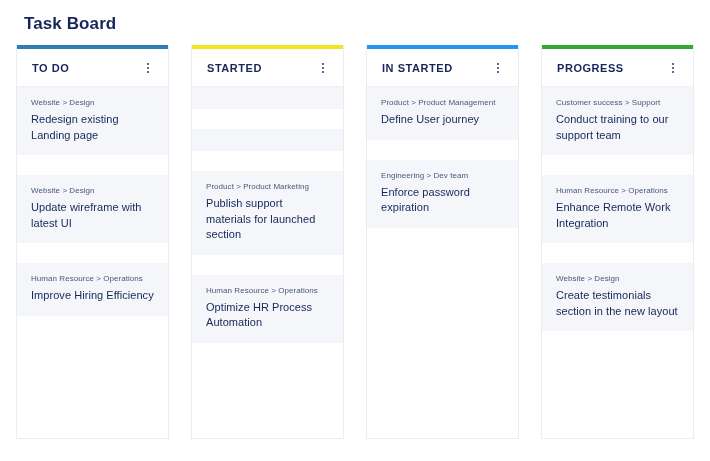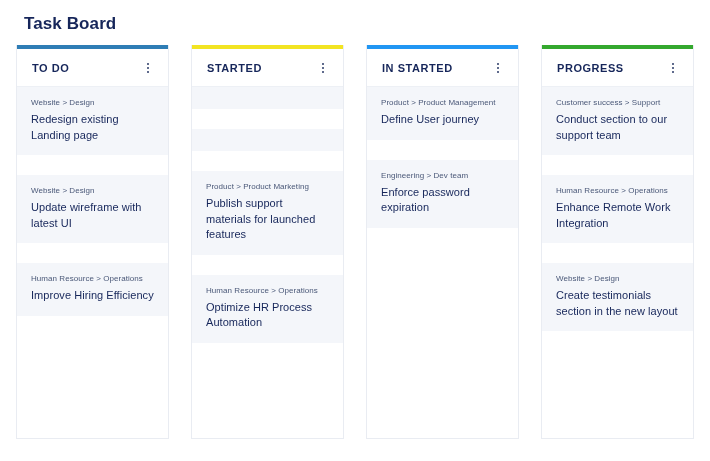--- a/index.html
+++ b/index.html
@@ -172,21 +172,21 @@
             <span></span>
           </div>
         </div>
         <div class="cards">
           <div class="card">
           </div>
           <div class="card">
           </div>
           <div class="card">
             <div class="card-breadcrumb">Product &gt; Product Marketing</div>
-            <div class="card-title">Publish support materials for launched features</div>
+            <div class="card-title">Publish support materials for launched section</div>
           </div>
           <div class="card">
             <div class="card-breadcrumb">Human Resource &gt; Operations</div>
             <div class="card-title">Optimize HR Process Automation</div>
           </div>
         </div>
       </div>
       <div class="column">
         <div class="column-accent" style="background: rgb(33, 150, 243);"></div>
         <div class="column-header">
@@ -214,21 +214,21 @@
           <div class="column-title">PROGRESS</div>
           <div class="kebab-icon">
             <span></span>
             <span></span>
             <span></span>
           </div>
         </div>
         <div class="cards">
           <div class="card">
             <div class="card-breadcrumb">Customer success &gt; Support</div>
-            <div class="card-title">Conduct section to our support team</div>
+            <div class="card-title">Conduct training to our support team</div>
           </div>
           <div class="card">
             <div class="card-breadcrumb">Human Resource &gt; Operations</div>
             <div class="card-title">Enhance Remote Work Integration</div>
           </div>
           <div class="card">
             <div class="card-breadcrumb">Website &gt; Design</div>
             <div class="card-title">Create testimonials section in the new layout</div>
           </div>
         </div>

